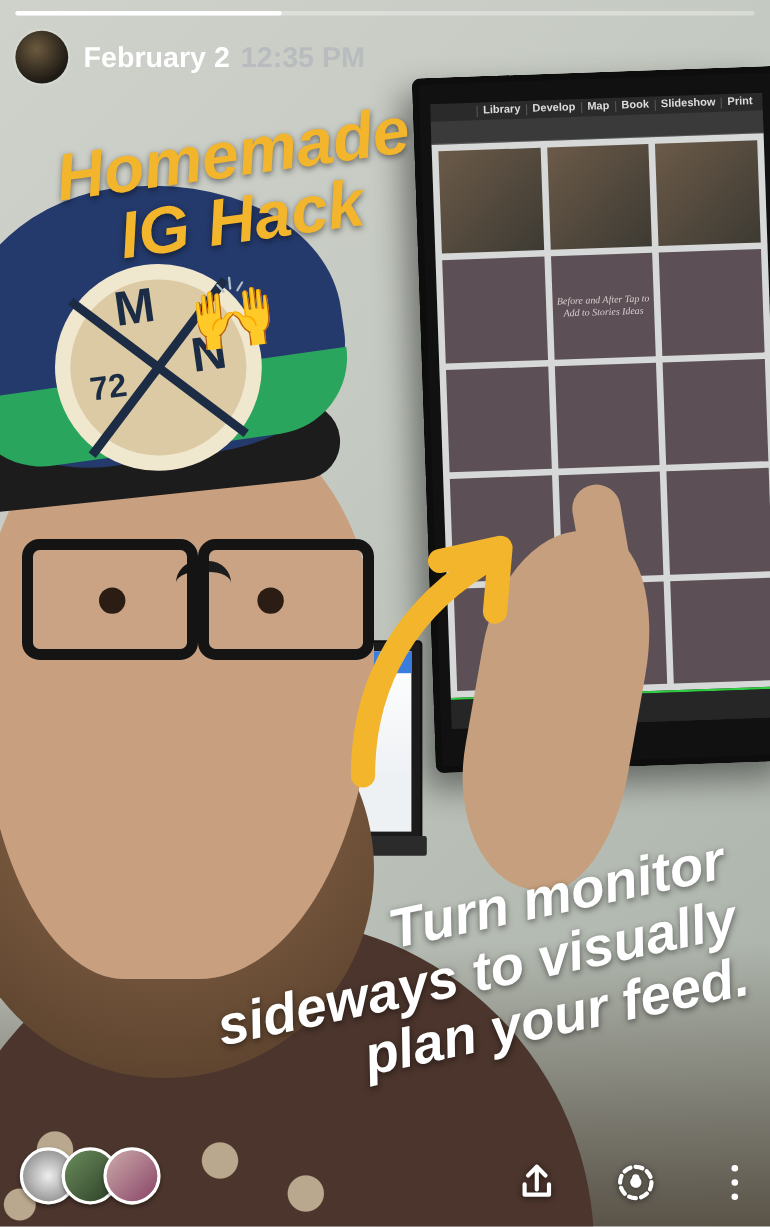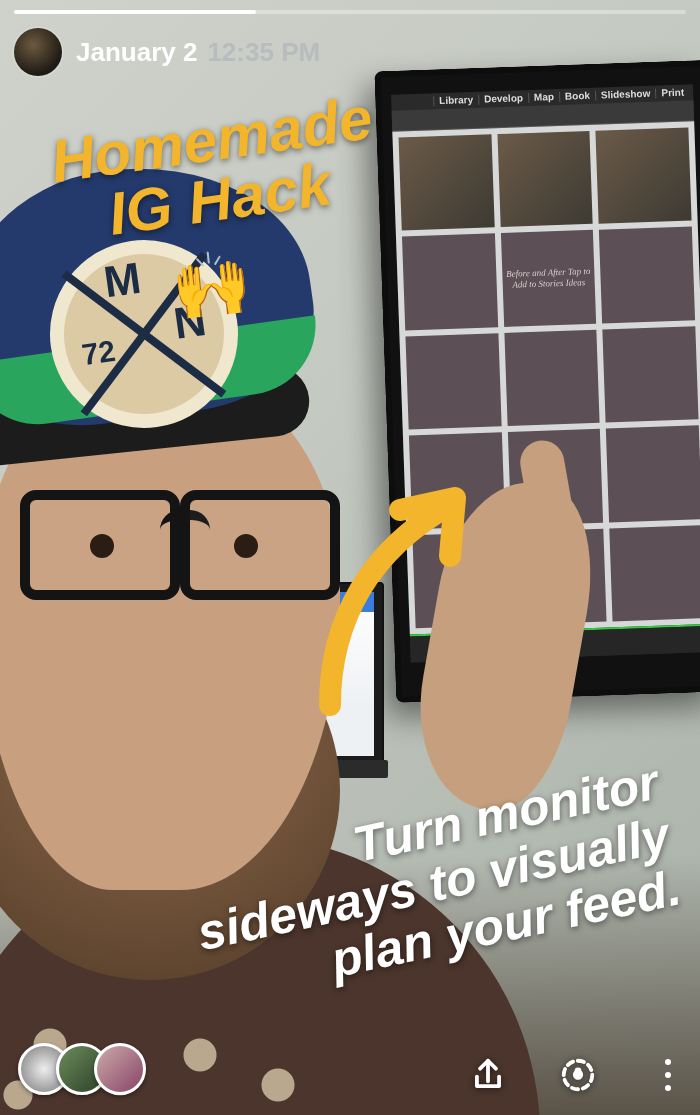--- a/index.html
+++ b/index.html
@@ -181,21 +181,21 @@
   <div id="tip" class="txt">
     <span>Turn monitor</span><br>
     <span>sideways to visually</span><br>
     <span>plan your feed.</span>
   </div>
 
   <div class="prog"></div>
   <div class="hdr">
     <div class="avatar"></div>
     <div class="datewrap">
-      <span class="date">January 2</span>
+      <span class="date">February 2</span>
       <span class="time">12:35 PM</span>
     </div>
   </div>
 
   <div class="viewers">
     <div class="vw a"></div>
     <div class="vw b"></div>
     <div class="vw c"></div>
   </div>
 

